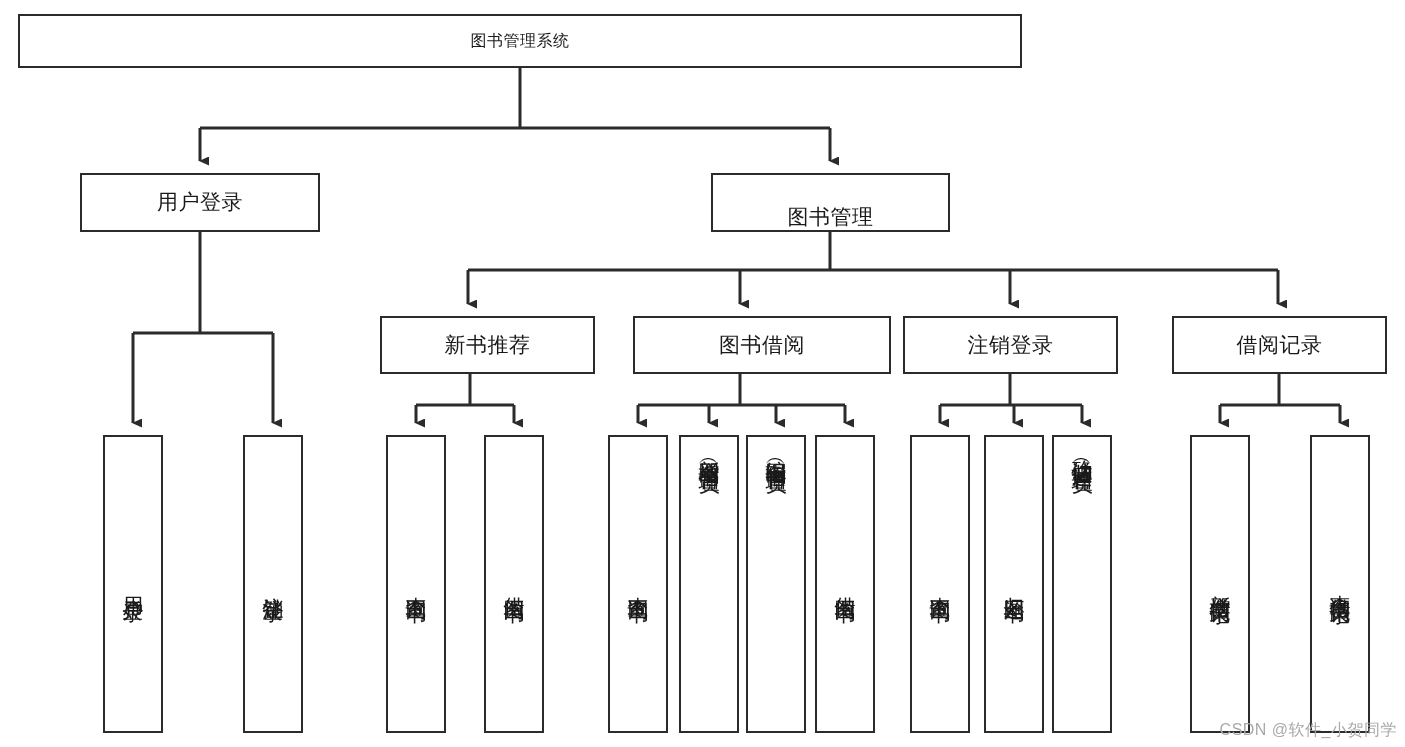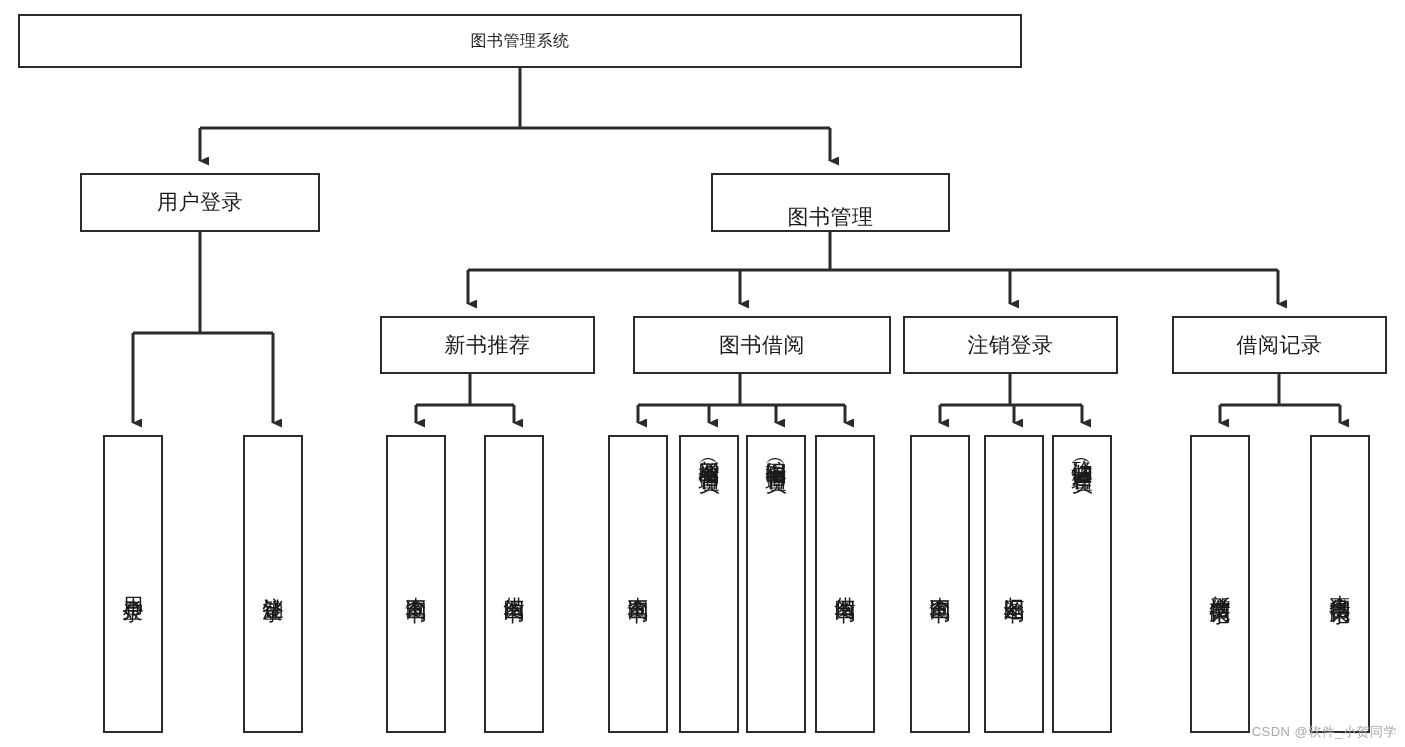--- a/index.html
+++ b/index.html
@@ -66,21 +66,21 @@
   }
   
   .node.vertical.short {
     align-items: center;
     padding-top: 0;
   }
   #watermark {
     position: absolute;
     right: 8px;
     bottom: 6px;
-    font-size: 13px;
+    font-size: 16px;
     color: #a9a9a9;
     letter-spacing: 0.5px;
     white-space: nowrap;
   }
 </style>
 </head>
 <body>
 
 <div id="diagram-root">
 

